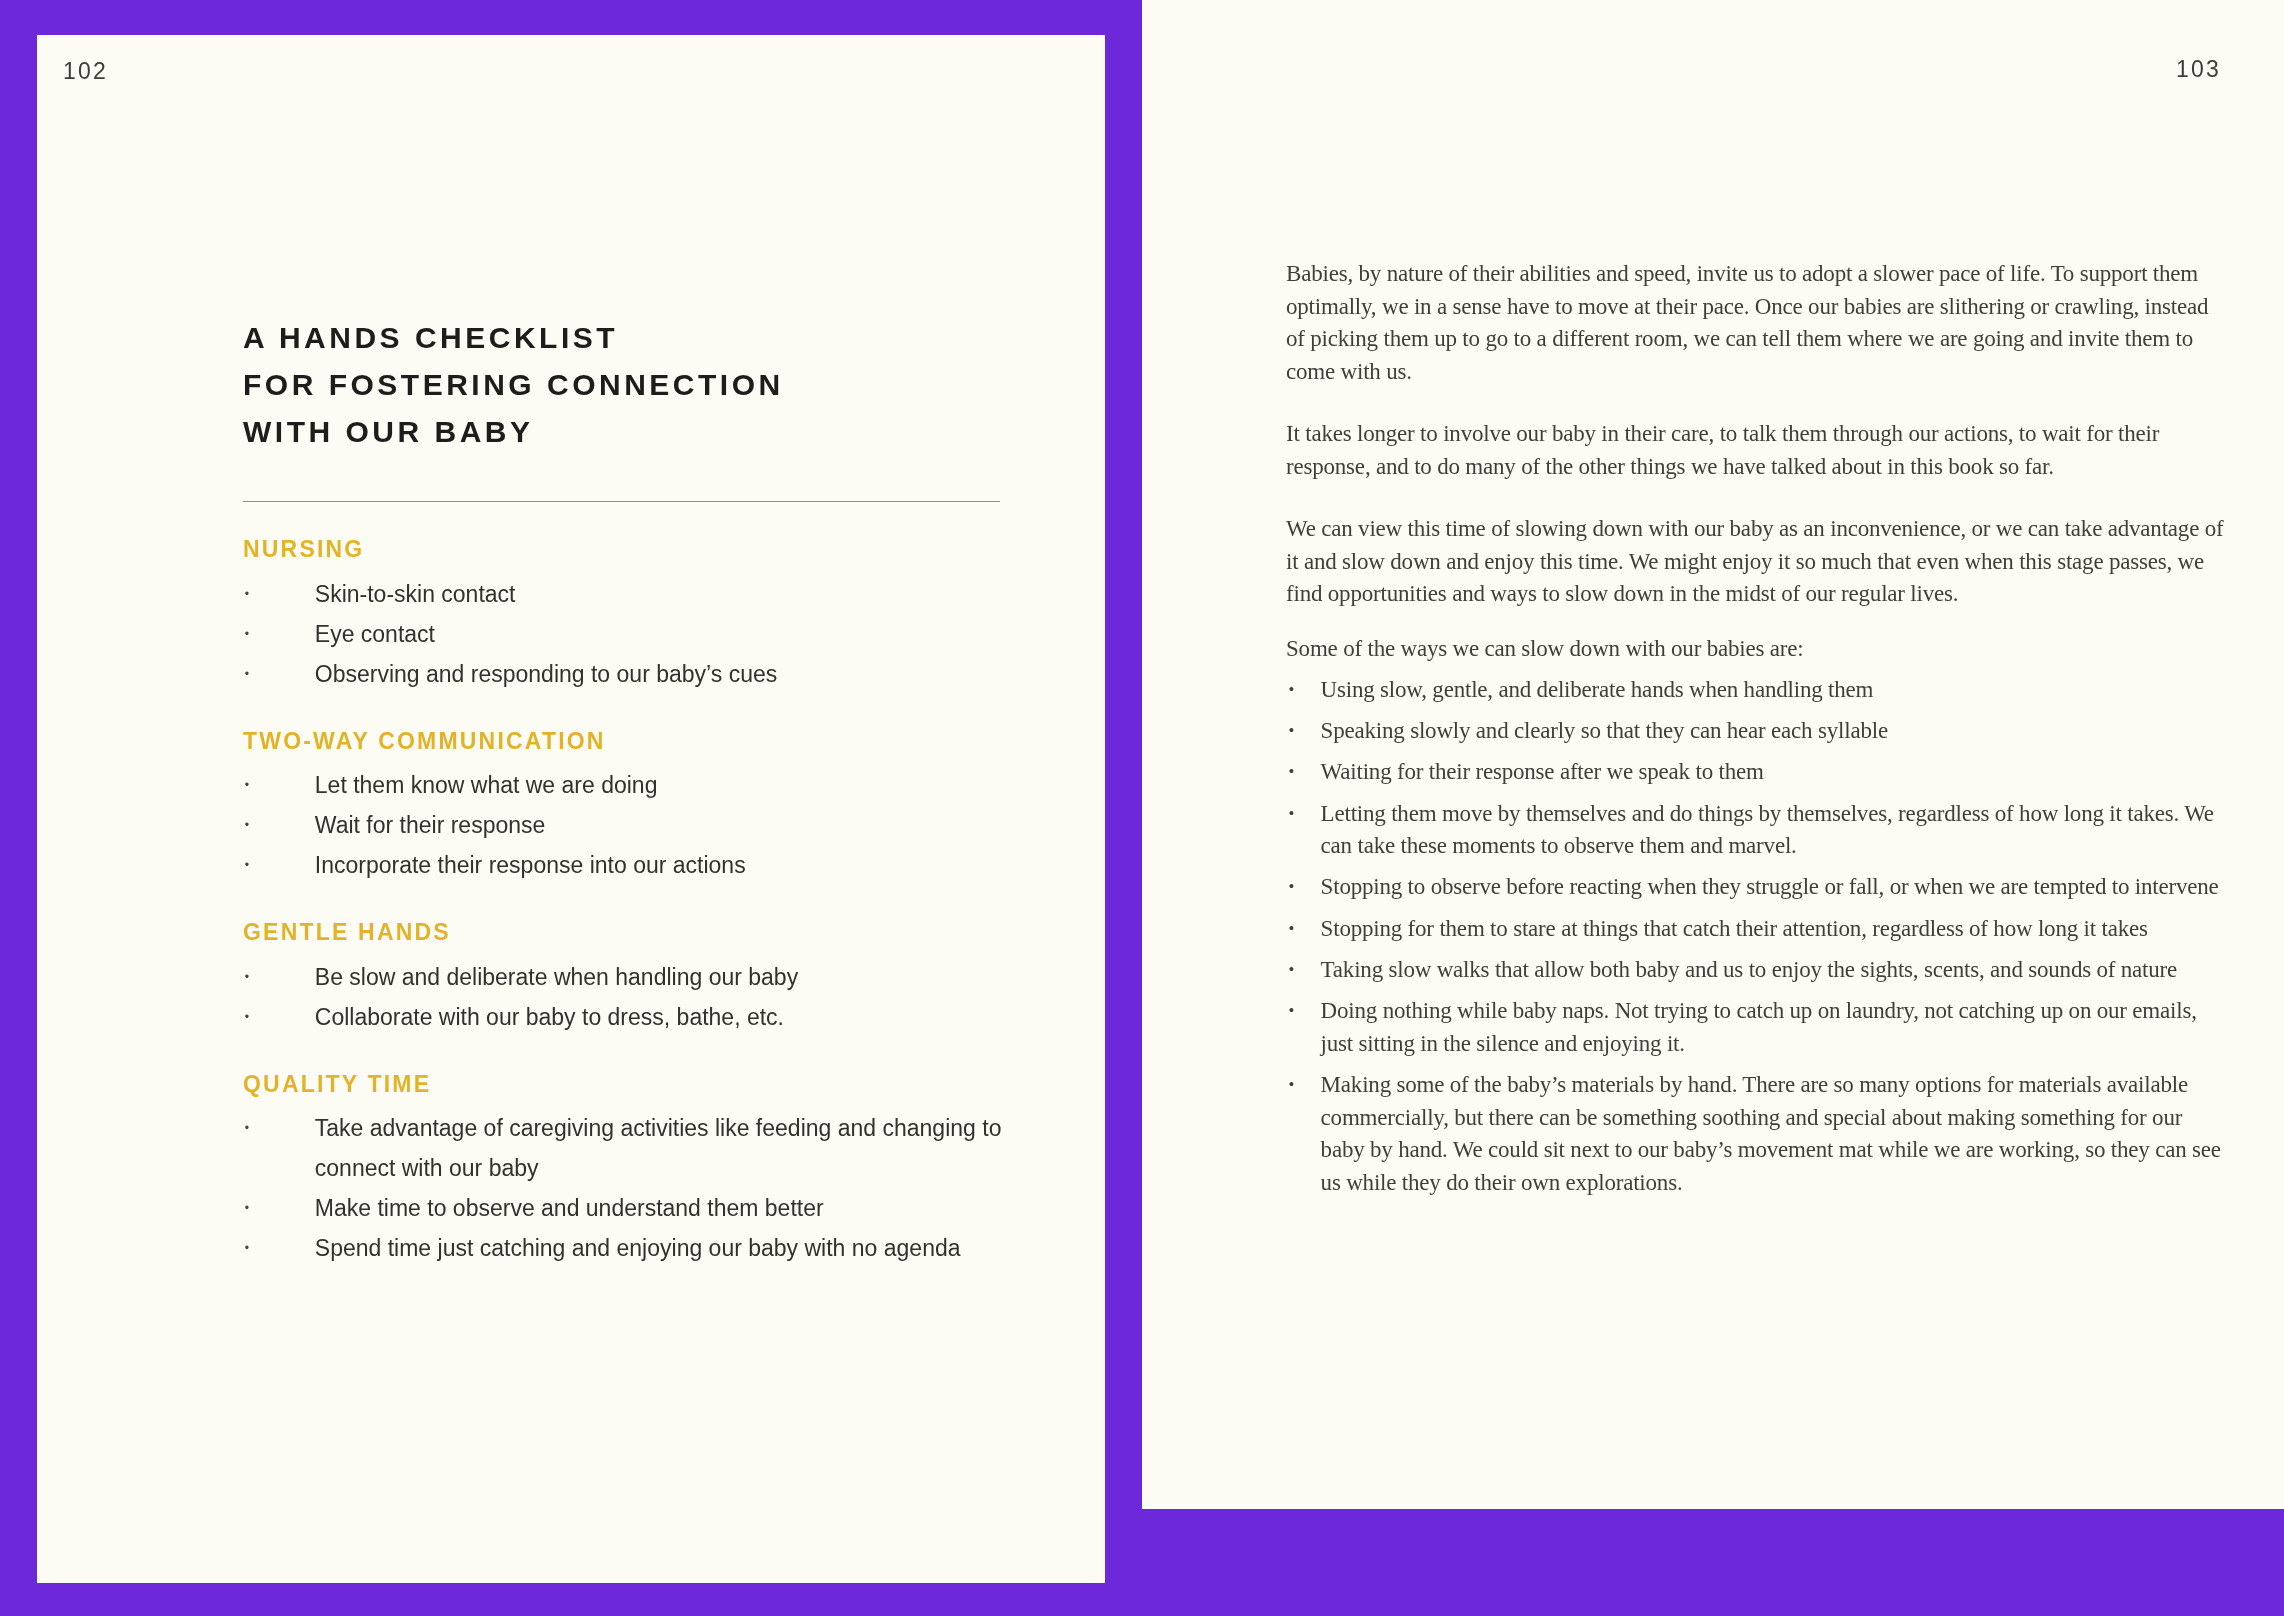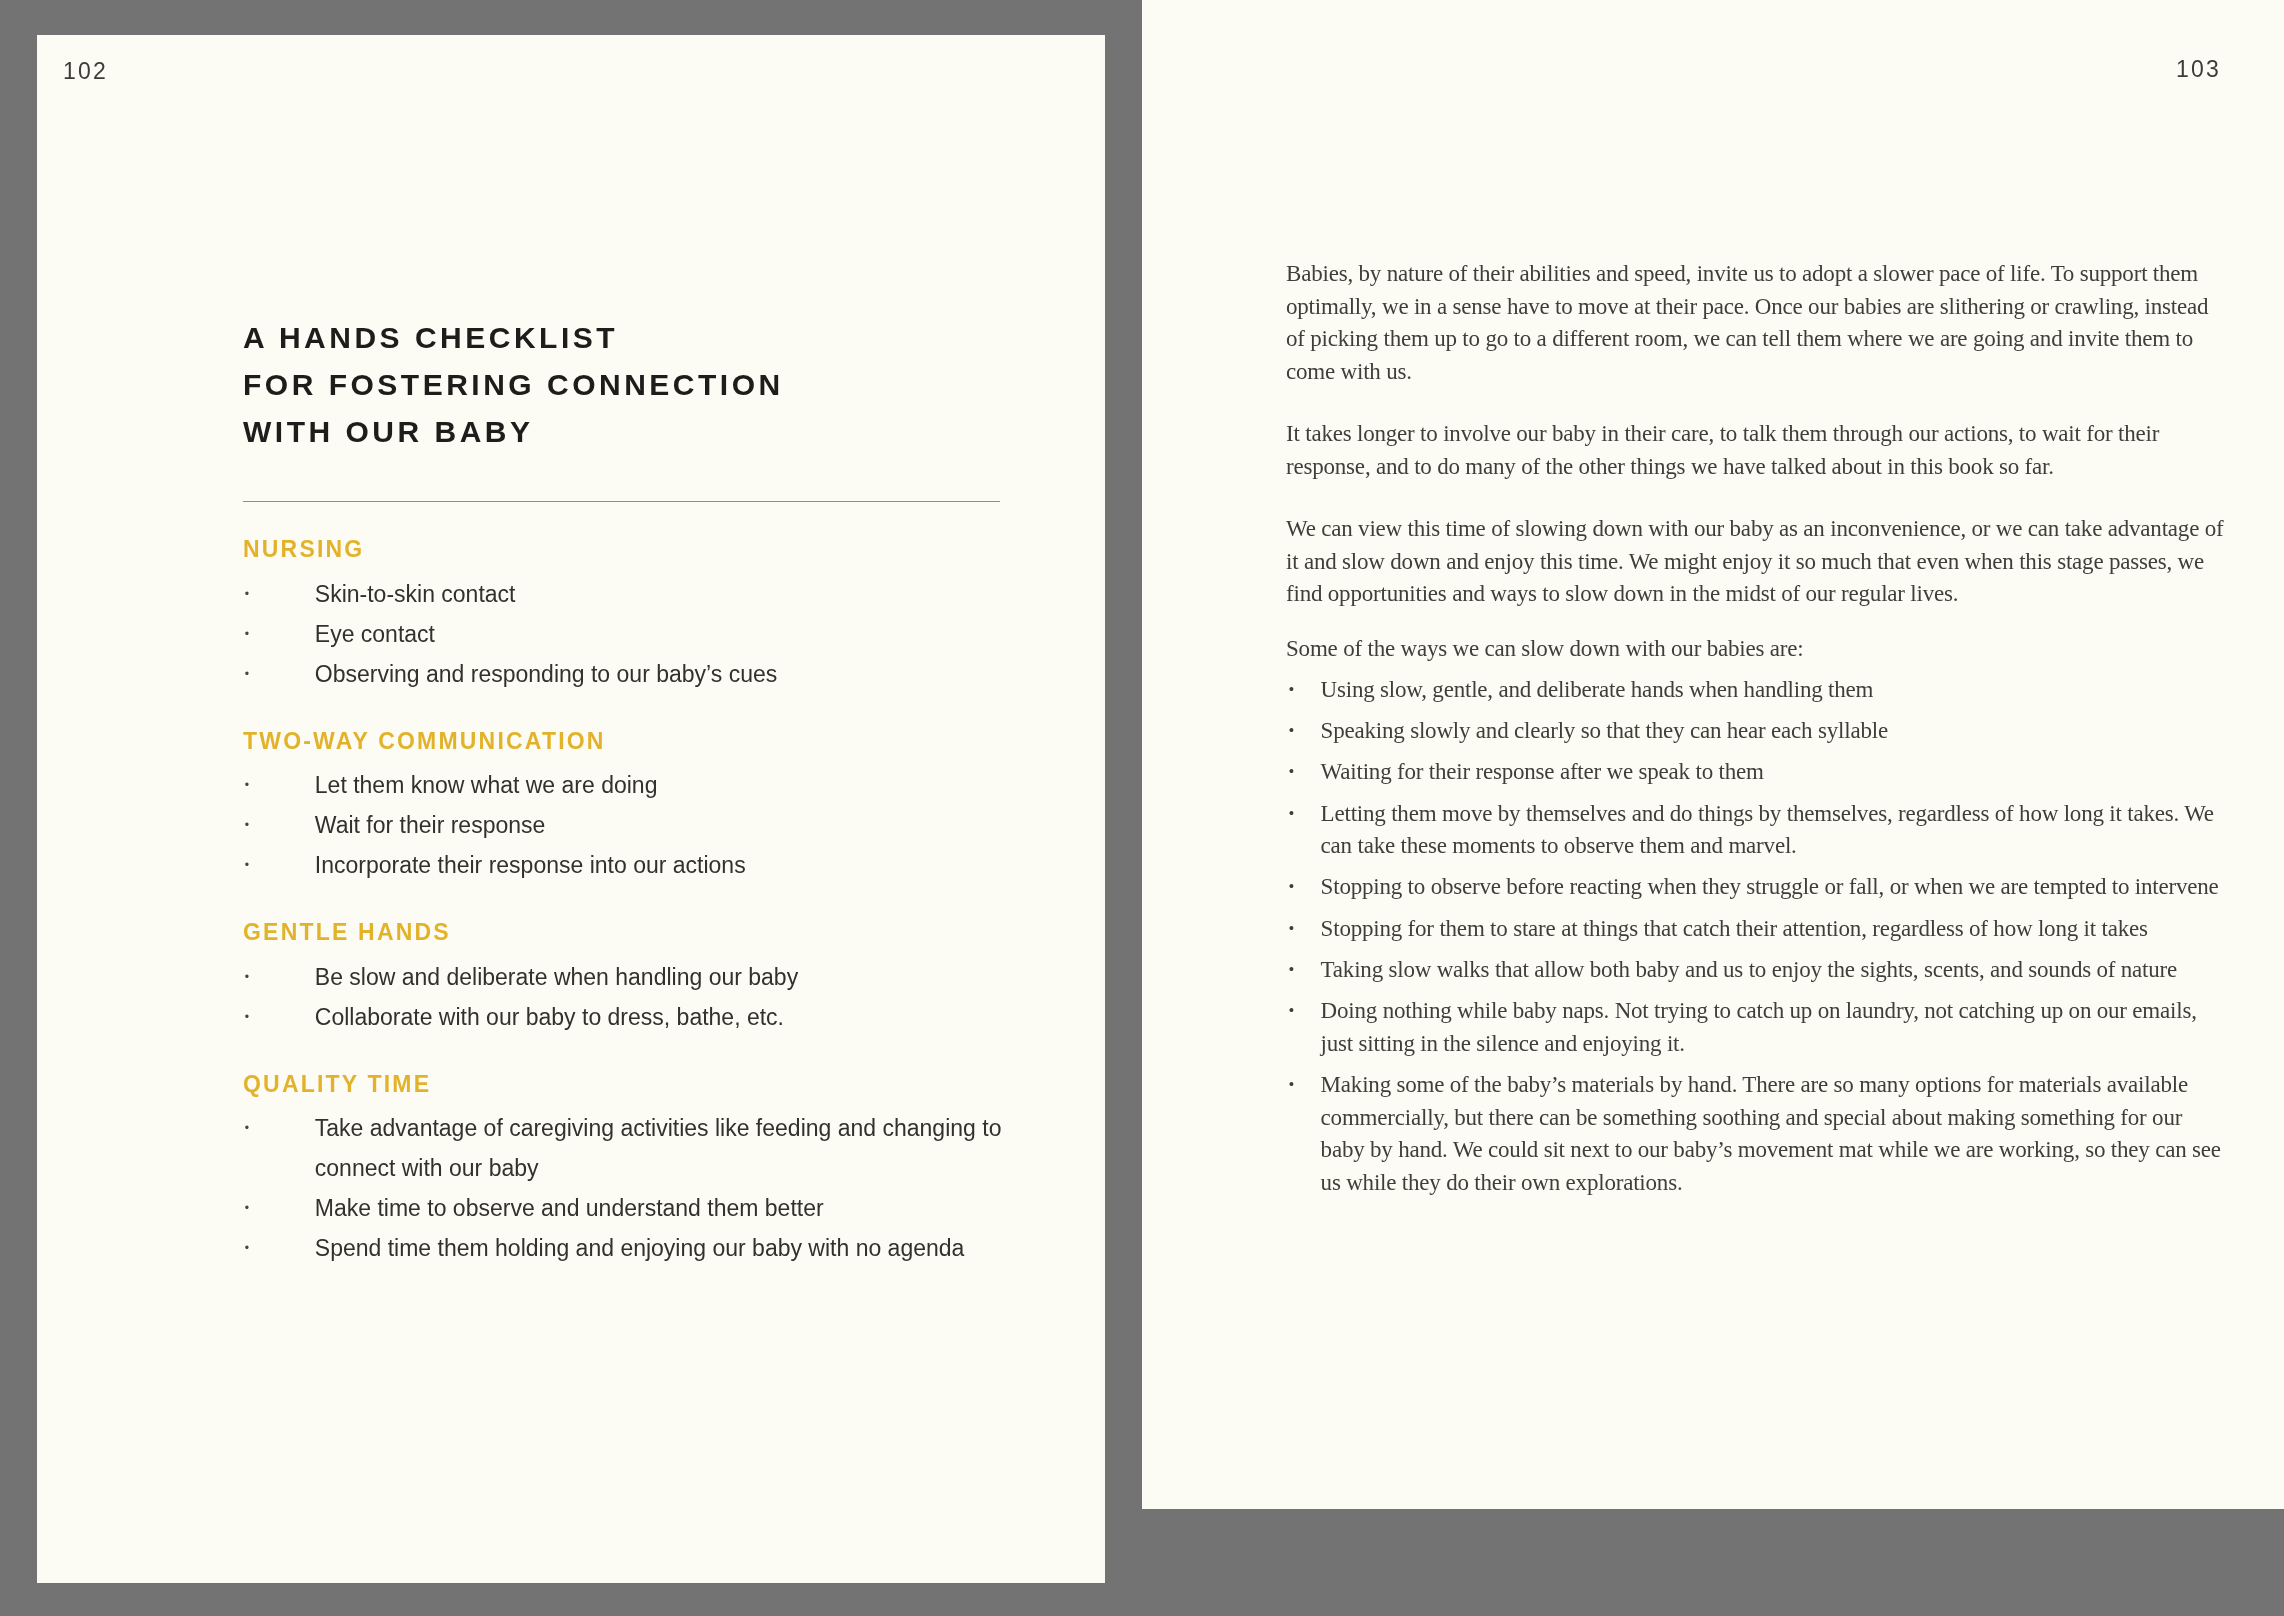--- a/index.html
+++ b/index.html
@@ -1,17 +1,17 @@
 <!DOCTYPE html>
 <html style="font-size:14px"><head>
 <meta charset="utf-8">
 <style>
   html,body{margin:0;padding:0;}
   body{background:#E5E2DB;}
-  .canvas{position:relative;width:2284px;height:1616px;background:#737373;overflow:hidden;
+  .canvas{position:relative;width:2284px;height:1616px;background:#6d28d9;overflow:hidden;
           font-family:"Liberation Sans",sans-serif;}
   .page{position:absolute;background:#FDFCF4;}
   .page-left{left:37px;top:35px;width:1068px;height:1548px;}
   .page-right{left:1142px;top:0;width:1142px;height:1509px;}
   .pagenum{position:absolute;font-size:23px;letter-spacing:2.2px;color:#3C3B37;}
   .pn-left{left:26px;top:23px;}
   .pn-right{top:56px;right:63px;}
 
   
   .left-content{position:absolute;left:206px;top:279px;width:791px;}
@@ -101,21 +101,21 @@
         <div class="l-li">
           <span class="dot">•</span>
           <span class="txt">Take advantage of caregiving activities like feeding and changing to connect with our baby</span>
         </div>
         <div class="l-li">
           <span class="dot">•</span>
           <span class="txt">Make time to observe and understand them better</span>
         </div>
         <div class="l-li">
           <span class="dot">•</span>
-          <span class="txt">Spend time them holding and enjoying our baby with no agenda</span>
+          <span class="txt">Spend time just catching and enjoying our baby with no agenda</span>
         </div>
       </div>
     </div>
   </div>
 
   <div class="page page-right">
     <div class="pagenum pn-right">103</div>
 
     <div class="right-content">
 

